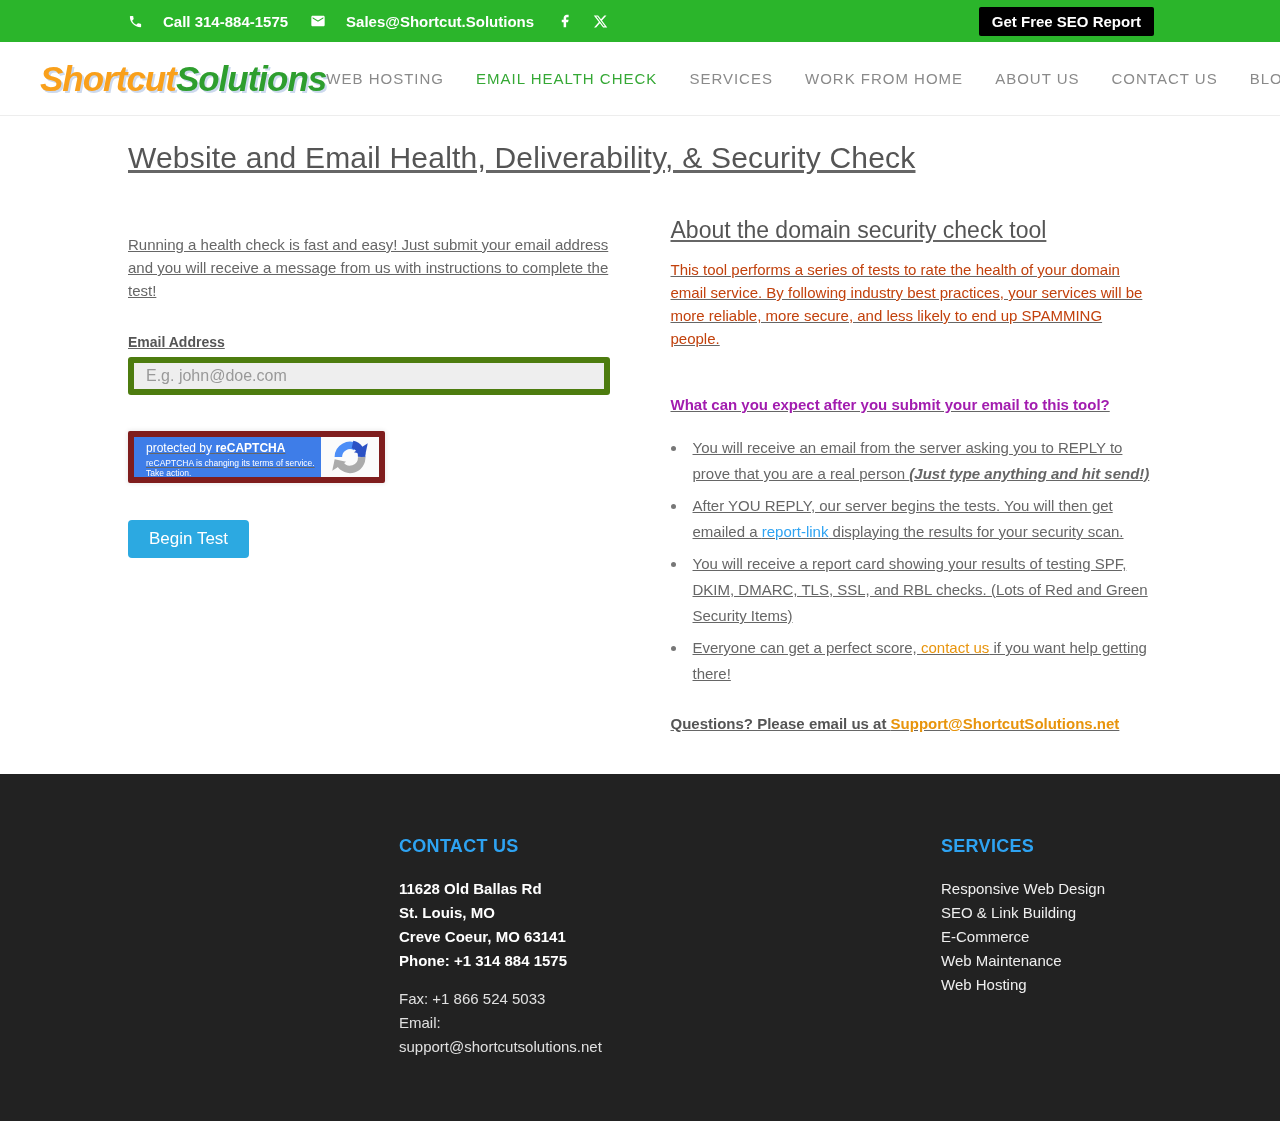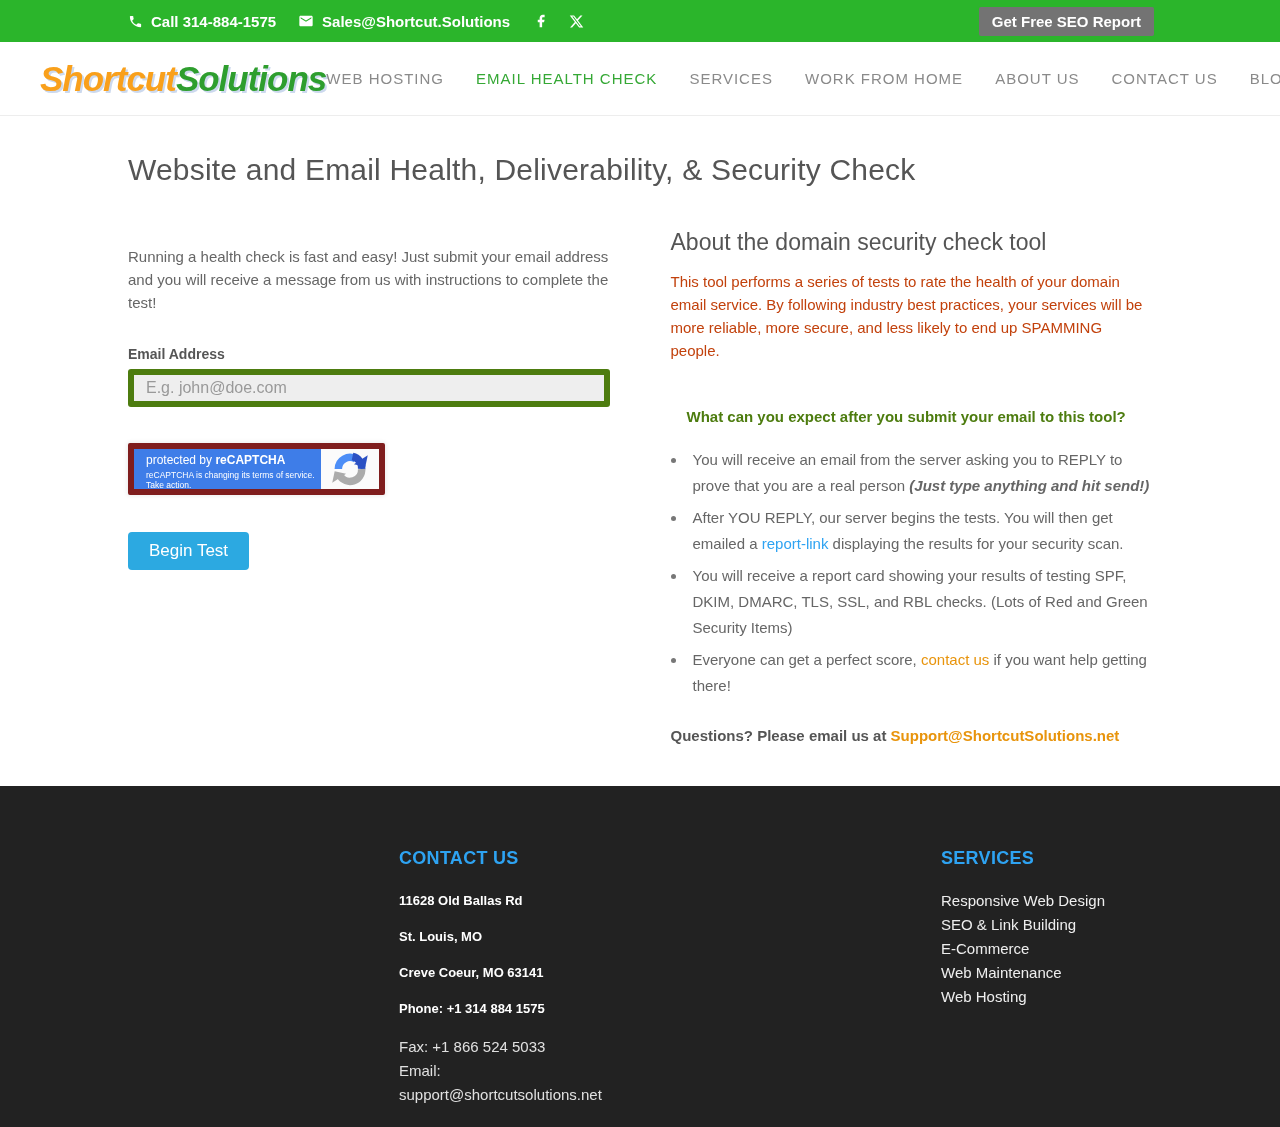--- a/index.html
+++ b/index.html
@@ -15,29 +15,29 @@
   
   .topbar {
     background:#2bb52b;
     height:42px;
     display:flex;
     align-items:center;
     padding:0 126px 0 128px;
     color:#fff;
   }
   .tb-item {
-    display:flex; align-items:center; gap:8px;
+    display:flex; align-items:center; gap:20px;
     color:#fff; font-size:15px; font-weight:700;
   }
   .tb-item + .tb-item { margin-left:22px; }
   .tb-social { display:flex; gap:20px; margin-left:24px; color:#fff; align-items:center; }
   .tb-social a { color:#fff; display:flex; }
   .seo-btn {
     margin-left:auto;
-    background:#737373; color:#fff;
+    background:#000000; color:#fff;
     font-size:15px; font-weight:700;
     padding:6px 13px; border-radius:2px;
     cursor:pointer;
   }
 
   
   header {
     height:73px; background:#fff;
     display:flex; align-items:center;
     padding:0 28px 0 40px;
@@ -52,21 +52,21 @@
   .logo-orange { color:#f9a01b; }
   .logo-green  { color:#2e9e2e; }
   nav { margin-left:auto; display:flex; gap:32px; }
   nav a {
     font-size:15px; color:#8a8a8a; letter-spacing:1px;
     font-weight:500; white-space:nowrap; cursor:pointer;
   }
   nav a.active { color:#35a835; }
 
   
-  .main-wrap { padding:38px 128px 42px; }
+  .main-wrap { padding:26px 128px 42px;text-decoration:underline; }
   h1 {
     font-size:30px; font-weight:500; color:#555;
     margin:0 0 42px; letter-spacing:0.2px;
   }
   .columns { display:flex; gap:61px; align-items:flex-start; }
   .col { width:483px; }
 
   .intro { font-size:15px; line-height:23px; color:#666; margin:16px 0 0; }
   .field-label { font-size:14px; font-weight:700; color:#555; margin-top:32px; }
   .email-input {
@@ -99,40 +99,40 @@
     margin-top:37px;
     background:#2ca9e1; color:#fff;
     border:none; border-radius:4px;
     font-size:17px; padding:9px 21px;
     font-family:"Liberation Sans", sans-serif;
     cursor:pointer;
   }
 
   .col-right h2 { font-size:23px; font-weight:500; color:#555; margin:0 0 14px; }
   .body-text { font-size:15px; line-height:23px; color:#c2410c; margin:0; }
-  .red-q { font-size:15px; font-weight:700; color:#4d7c0f; margin:46px 16px 0; }
+  .red-q { font-size:15px; font-weight:700; color:#a21caf; margin:46px 0 0; }
   ul.expect { margin:22px 0 0; padding-left:16px; }
   ul.expect li { font-size:15px; line-height:26px; color:#666; padding-left:6px; margin-bottom:6px; }
   ul.expect li::marker { color:#777; }
   .bold-italic { font-weight:700; font-style:italic; }
   .blue-link { color:#2ea3f2; cursor:pointer; }
   .orange-link { color:#e8940c; cursor:pointer; }
   .questions { margin:28px 0 0; font-size:15px; font-weight:700; color:#555; }
   .questions .orange-link { font-weight:700; }
 
   
   footer {
     background:#222;
     padding:62px 128px 62px;
     display:grid;
     grid-template-columns:repeat(4, 209px);
     column-gap:62px;
   }
   .f-heading { color:#2ea3f2; font-size:18px; font-weight:700; margin:0 0 20px; letter-spacing:0.3px; }
-  .f-address div { color:#fff; font-weight:700; font-size:13px; line-height:24px;margin-top:12px; }
+  .f-address div { color:#fff; font-weight:700; font-size:15px; line-height:24px; }
   .f-sub { margin-top:14px; color:#e0e0e0; font-size:15px; line-height:24px; }
   .f-services a { display:block; color:#eee; font-size:15px; line-height:24px; font-weight:500; cursor:pointer; }
 
   .icon { display:inline-flex; }
 </style>
 </head>
 <body>
 
 <div class="topbar">
   <a class="tb-item">

